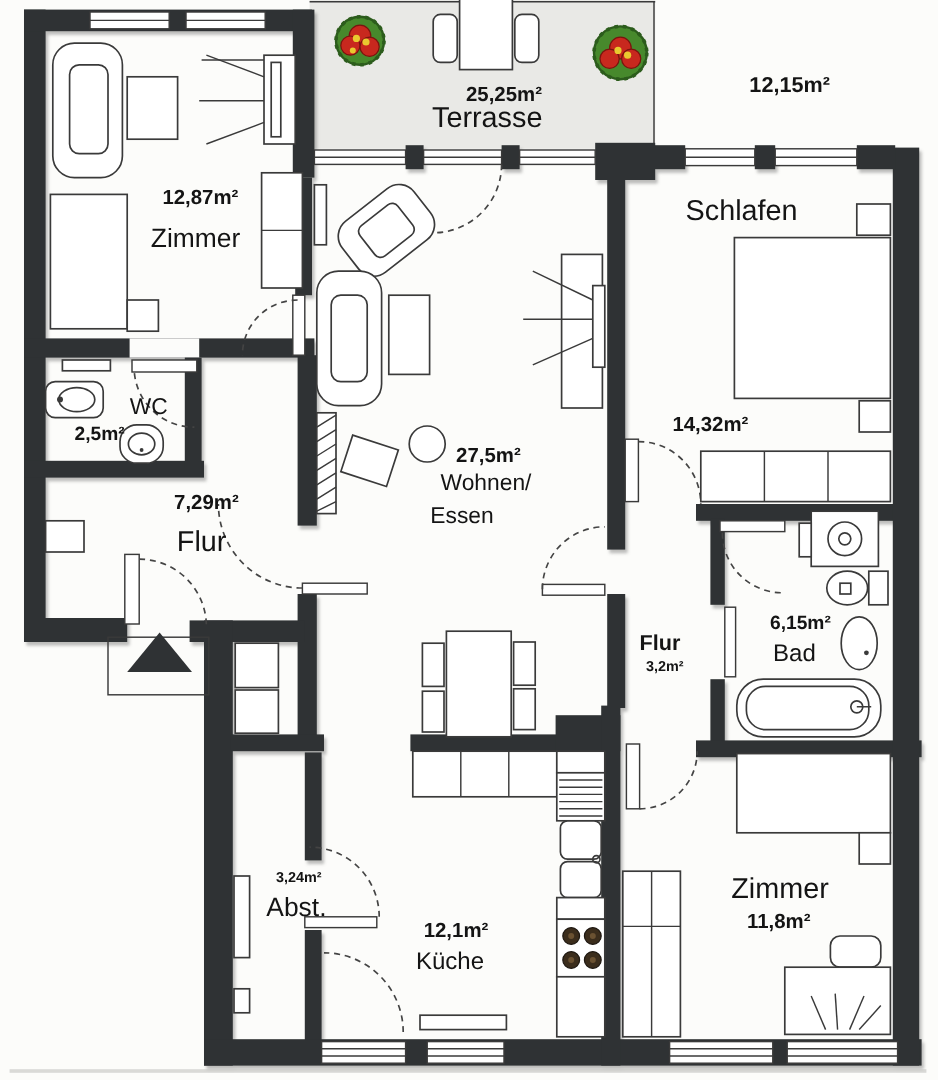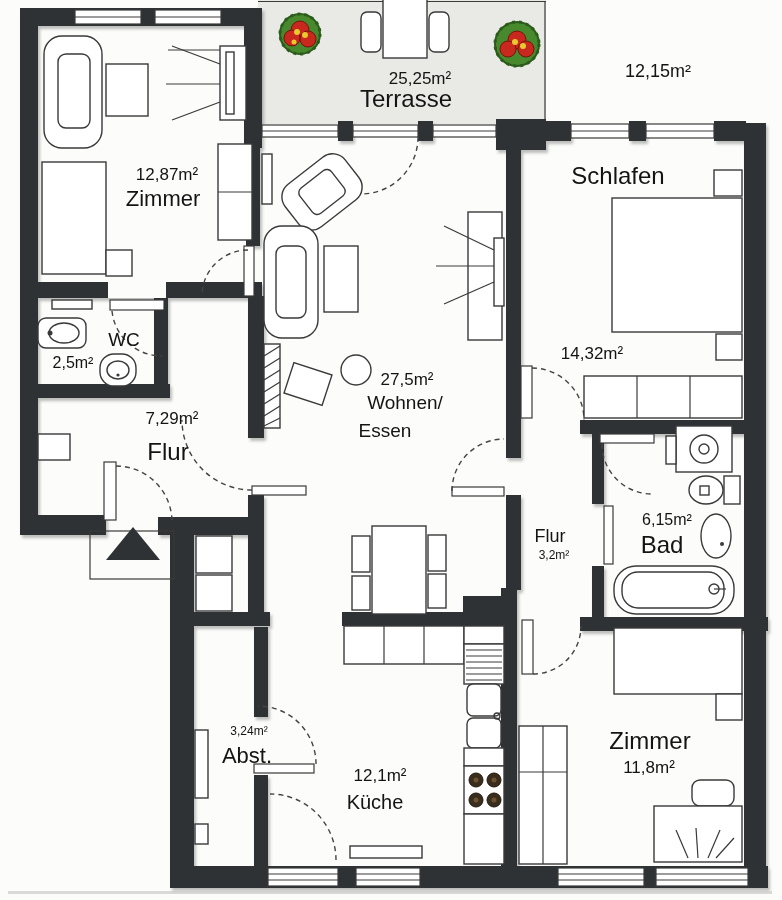--- a/index.html
+++ b/index.html
@@ -7,21 +7,21 @@
   svg{position:absolute;left:0;top:0;}
   .w{fill:var(--wall,#2f3234);}
   .f{fill:#ffffff;stroke:var(--line,#3a3a3a);stroke-width:1.4;}
   .thin{fill:none;stroke:var(--line,#3a3a3a);stroke-width:1.2;}
   .ln{stroke:var(--line,#3a3a3a);stroke-width:1.2;}
   .win{fill:#ffffff;stroke:var(--line,#3a3a3a);stroke-width:1.2;}
   .gap{fill:var(--paper,#fcfcfa);}
   .dash{fill:none;stroke:#444;stroke-width:1.4;stroke-dasharray:5 4;}
   .terr{fill:var(--terrace_fill,#e9e9e6);}
   .label{position:absolute;transform:translate(-50%,-50%);color:#141414;white-space:nowrap;}
-  .area{font-weight:400;font-size:17px;}
+  .area{font-weight:700;font-size:17px;}
   .name{font-size:19px;}
   .shadow{filter:drop-shadow(2px 3px 1.5px rgba(40,40,40,0.30));}
 </style>
 </head>
 <body>
 
 <div class="page">
 <svg width="782" height="900" viewBox="0 0 782 900">
 
   <rect class="terr" x="258" y="0" width="288" height="124"></rect>
@@ -304,46 +304,46 @@
     <rect class="f" x="654" y="806" width="88" height="56"></rect>
     <line class="ln" x1="688" y1="858" x2="676" y2="830"></line>
     <line class="ln" x1="698" y1="858" x2="696" y2="828"></line>
     <line class="ln" x1="708" y1="858" x2="720" y2="830"></line>
     <line class="ln" x1="716" y1="858" x2="734" y2="838"></line>
   </g>
 
   <rect x="8" y="891" width="764" height="3" fill="#bdbdb9" opacity="0.55"></rect>
 </svg>
 
-<div class="label area" style="left:167px;top:175px">12,87m²</div>
+<div class="label area" style="left:167px;top:165px">12,87m²</div>
 <div class="label name" style="left:163px;top:199px;font-size:22px">Zimmer</div>
 
 <div class="label area" style="left:420px;top:79px">25,25m²</div>
 <div class="label name" style="left:406px;top:99px;font-size:24px">Terrasse</div>
 
 <div class="label area" style="left:658px;top:71px;font-size:18px">12,15m²</div>
 
 <div class="label name" style="left:618px;top:176px;font-size:24px">Schlafen</div>
 <div class="label area" style="left:592px;top:354px">14,32m²</div>
 
 <div class="label name" style="left:124px;top:340px">WC</div>
-<div class="label area" style="left:73px;top:363px;font-size:16px">2,5m²</div>
+<div class="label area" style="left:83px;top:363px;font-size:16px">2,5m²</div>
 
 <div class="label area" style="left:172px;top:419px">7,29m²</div>
 <div class="label name" style="left:168px;top:452px;font-size:24px">Flur</div>
 
 <div class="label area" style="left:407px;top:380px">27,5m²</div>
 <div class="label name" style="left:405px;top:403px">Wohnen/</div>
 <div class="label name" style="left:385px;top:431px">Essen</div>
 
 <div class="label area" style="left:550px;top:536px;font-size:18px">Flur</div>
 <div class="label area" style="left:554px;top:555px;font-size:12px">3,2m²</div>
 
 <div class="label area" style="left:667px;top:520px;font-size:16px">6,15m²</div>
-<div class="label name" style="left:662px;top:545px;font-size:24px">Bad</div>
+<div class="label name" style="left:662px;top:545px;font-size:20px">Bad</div>
 
 <div class="label area" style="left:249px;top:731px;font-size:12px">3,24m²</div>
 <div class="label name" style="left:247px;top:756px;font-size:22px">Abst.</div>
 
 <div class="label area" style="left:380px;top:776px">12,1m²</div>
 <div class="label name" style="left:375px;top:802px;font-size:20px">Küche</div>
 
 <div class="label name" style="left:650px;top:741px;font-size:24px">Zimmer</div>
 <div class="label area" style="left:649px;top:768px">11,8m²</div>
 </div>

